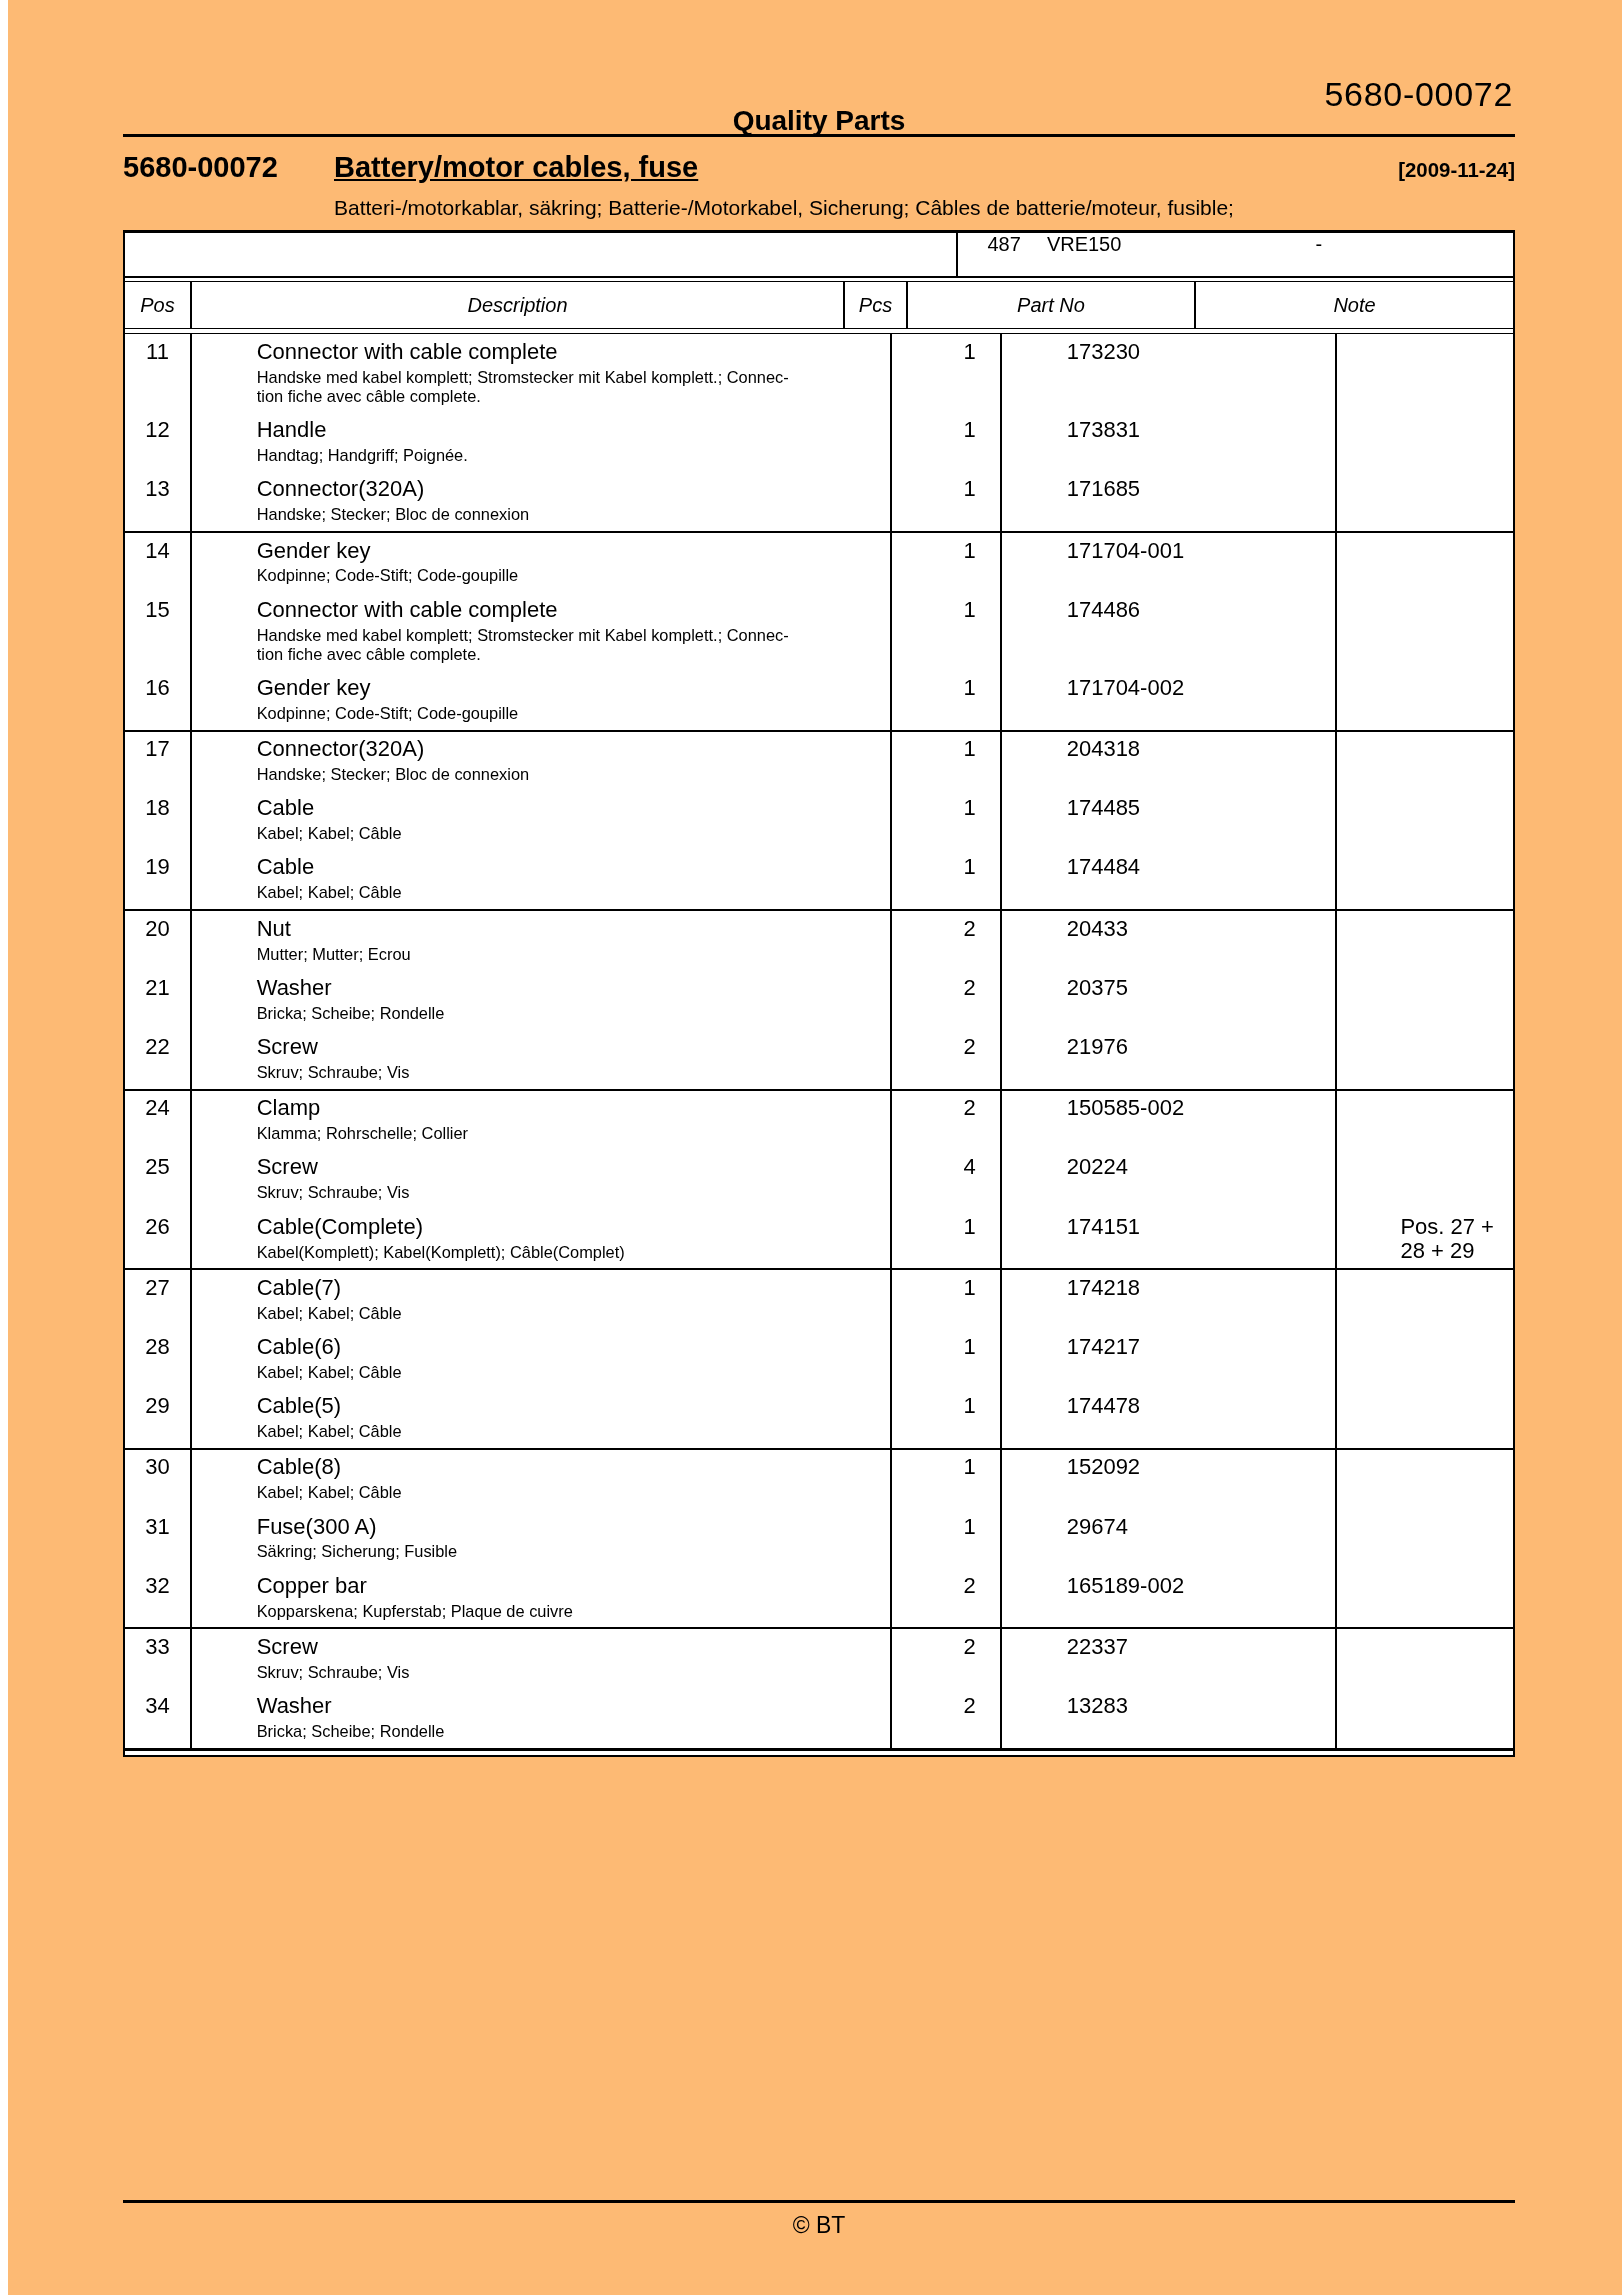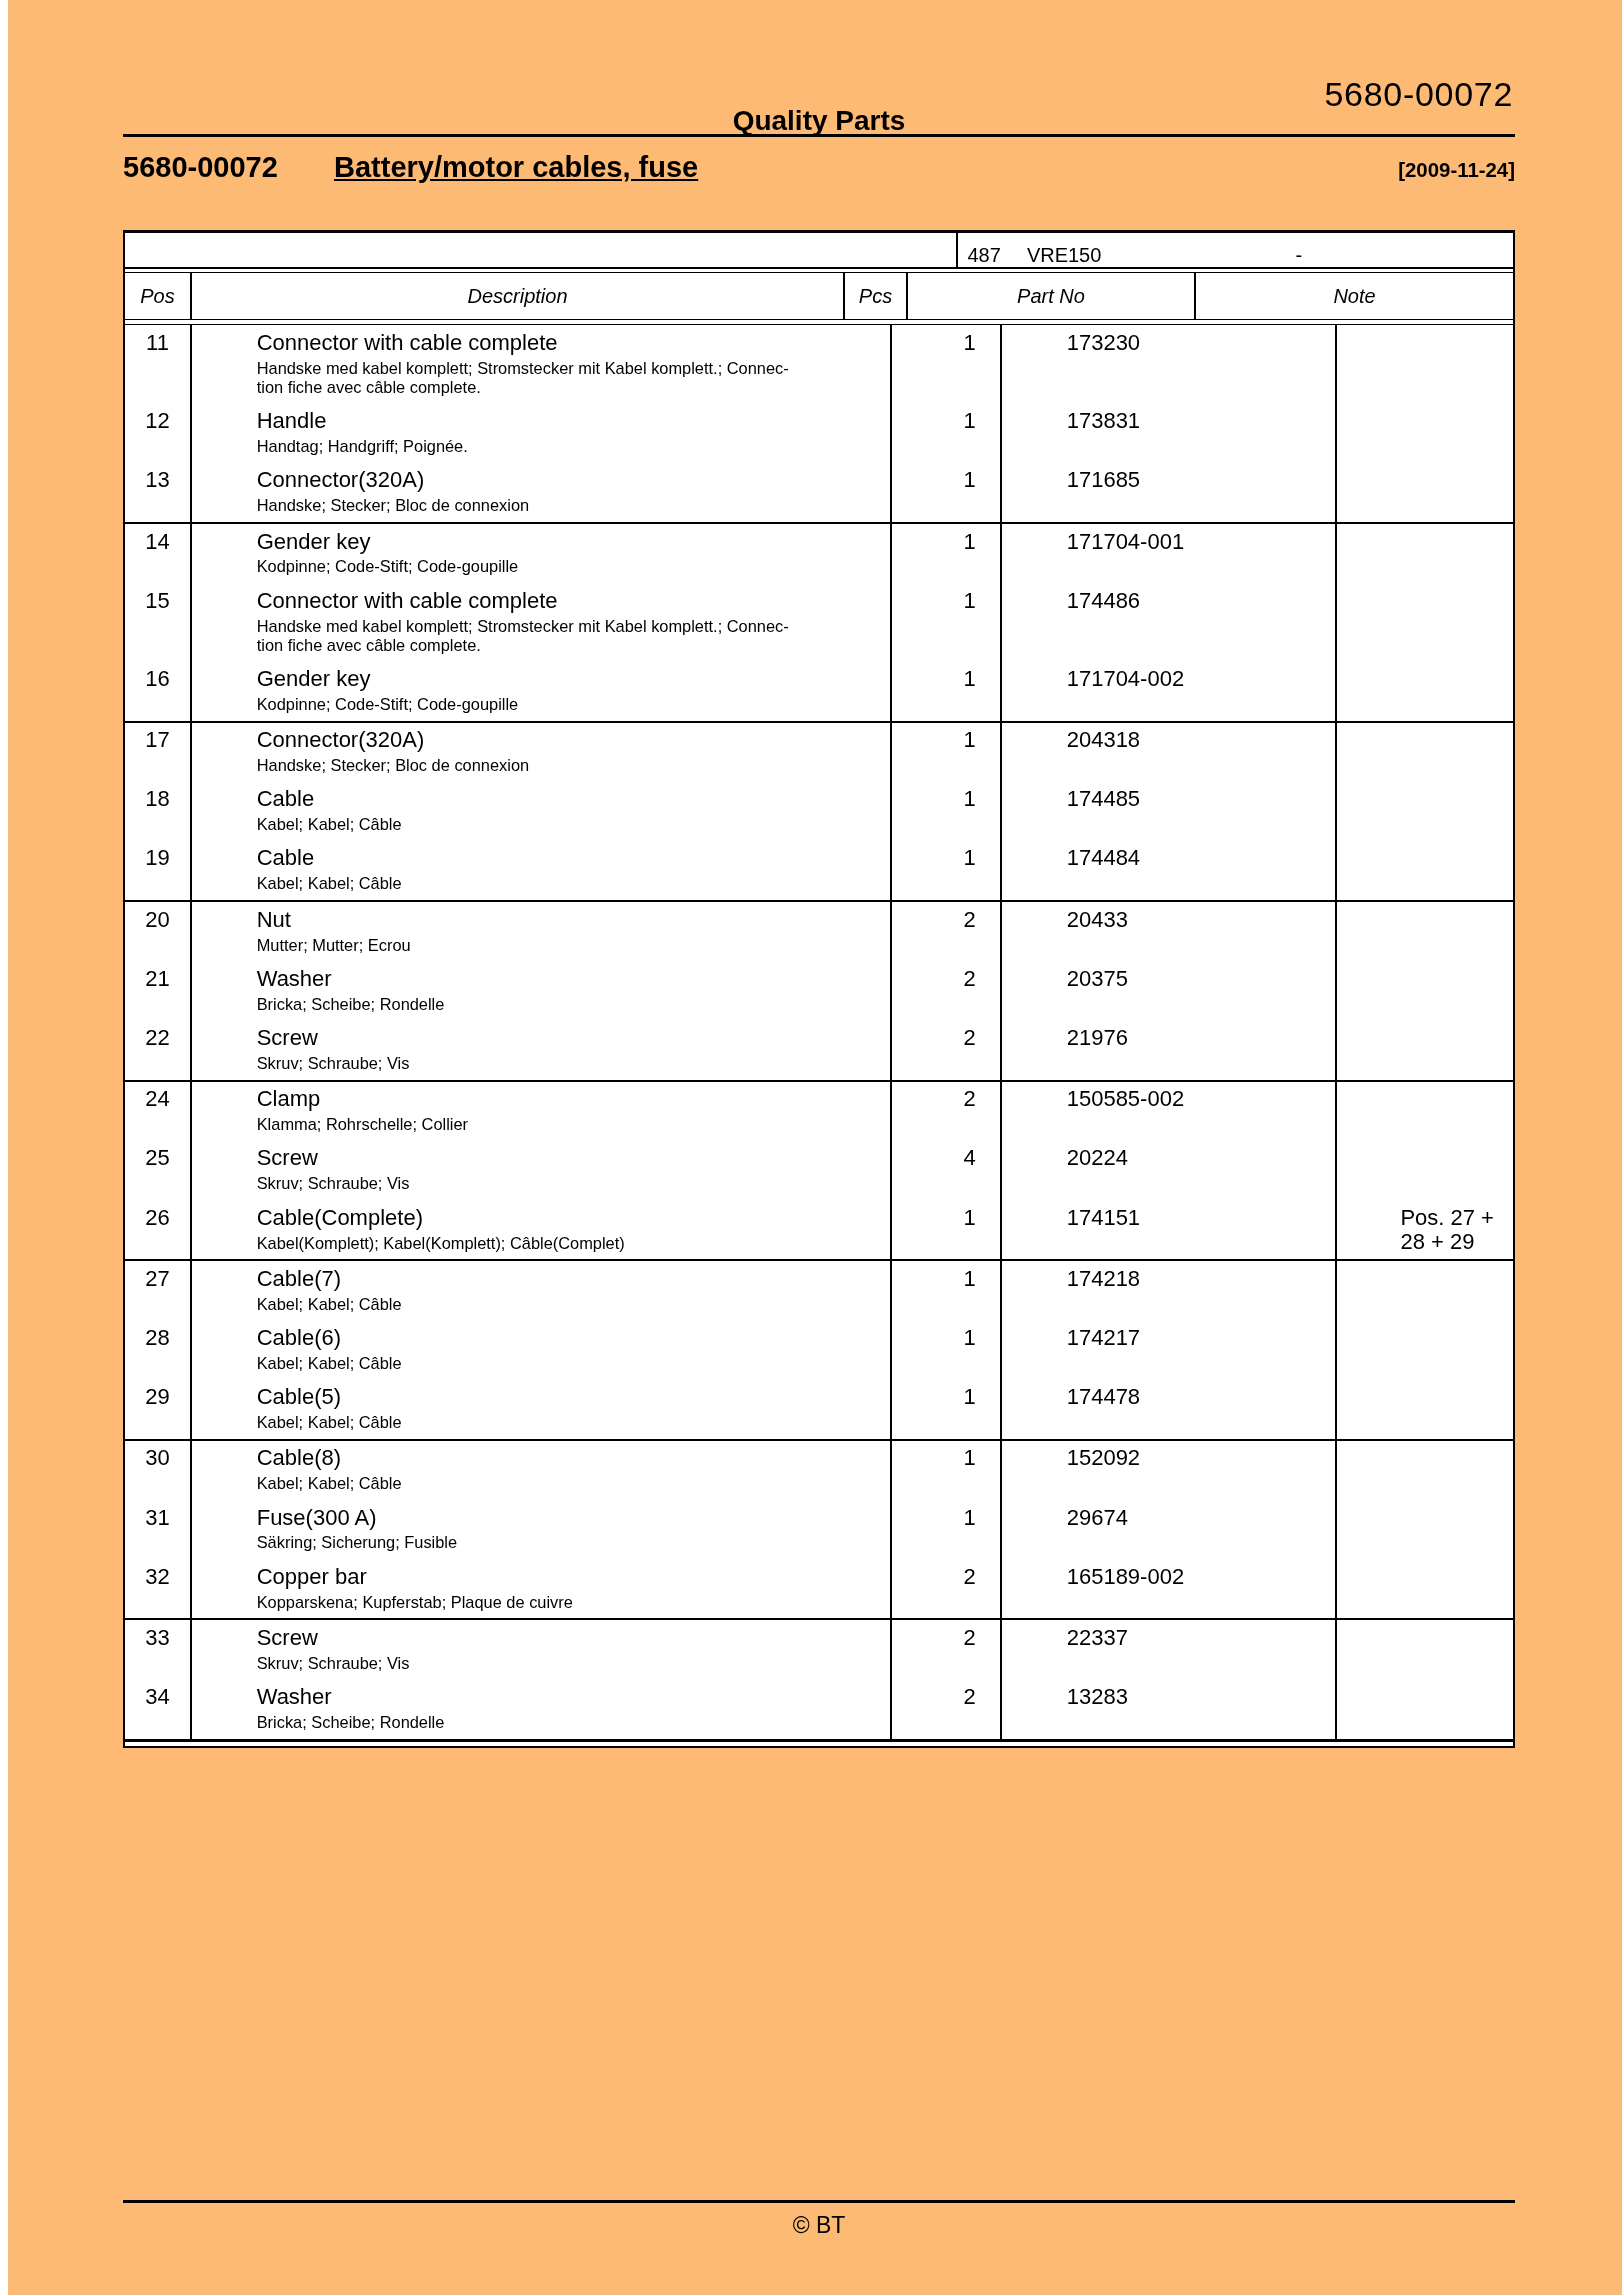--- a/index.html
+++ b/index.html
@@ -38,21 +38,21 @@
     position:absolute; top:196px; left:326px;
     font-size:21px; font-weight:400;
   }
 
   
   .doc-table {
     position:absolute; top:230px; left:115px; width:1392px;
     border:2.7px solid #000; border-top-width:3.4px; border-bottom-width:2px;
     background:#fff;
   }
-  .info-row { display:flex; height:36px; align-items:flex-end; border-bottom:2.7px solid #000; }
+  .info-row { display:flex; height:45px; align-items:flex-start; border-bottom:2.7px solid #000;gap:20px; }
   .info-left  { width:833px; flex:0 0 833px; height:100%; border-right:2px solid #000; }
   .info-right { flex:1; display:flex; align-items:center; font-size:20px; padding-left:9.5px; }
   .info-model { margin-left:26px; }
   .info-dash  { margin-left:194px; }
 
   .grid-row { display:grid; grid-template-columns:67px 653px 63px 288px 1fr; }
 
   .head-row {
     margin-top:3.4px; border-top:1.4px solid #000; border-bottom:1.4px solid #000;
     height:48px; font-size:20px;font-style:italic;
@@ -99,20 +99,21 @@
 
   <div class="doc-num-top">5680-00072</div>
   <div class="qp-label">Quality Parts</div>
   <div class="header-rule"></div>
 
   <div class="title-row">
     <div class="title-num">5680-00072</div>
     <div class="title-text">Battery/motor cables, fuse</div>
     <div class="title-date">[2009-11-24]</div>
   </div>
+  <div class="subtitle">Batteri-/motorkablar, säkring; Batterie-/Motorkabel, Sicherung; Câbles de batterie/moteur, fusible;</div>
 
   <div class="doc-table">
 
     <div class="info-row">
       <div class="info-left"></div>
       <div class="info-right">
         <span class="info-code">487</span>
         <span class="info-model">VRE150</span>
         <span class="info-dash">-</span>
       </div>

